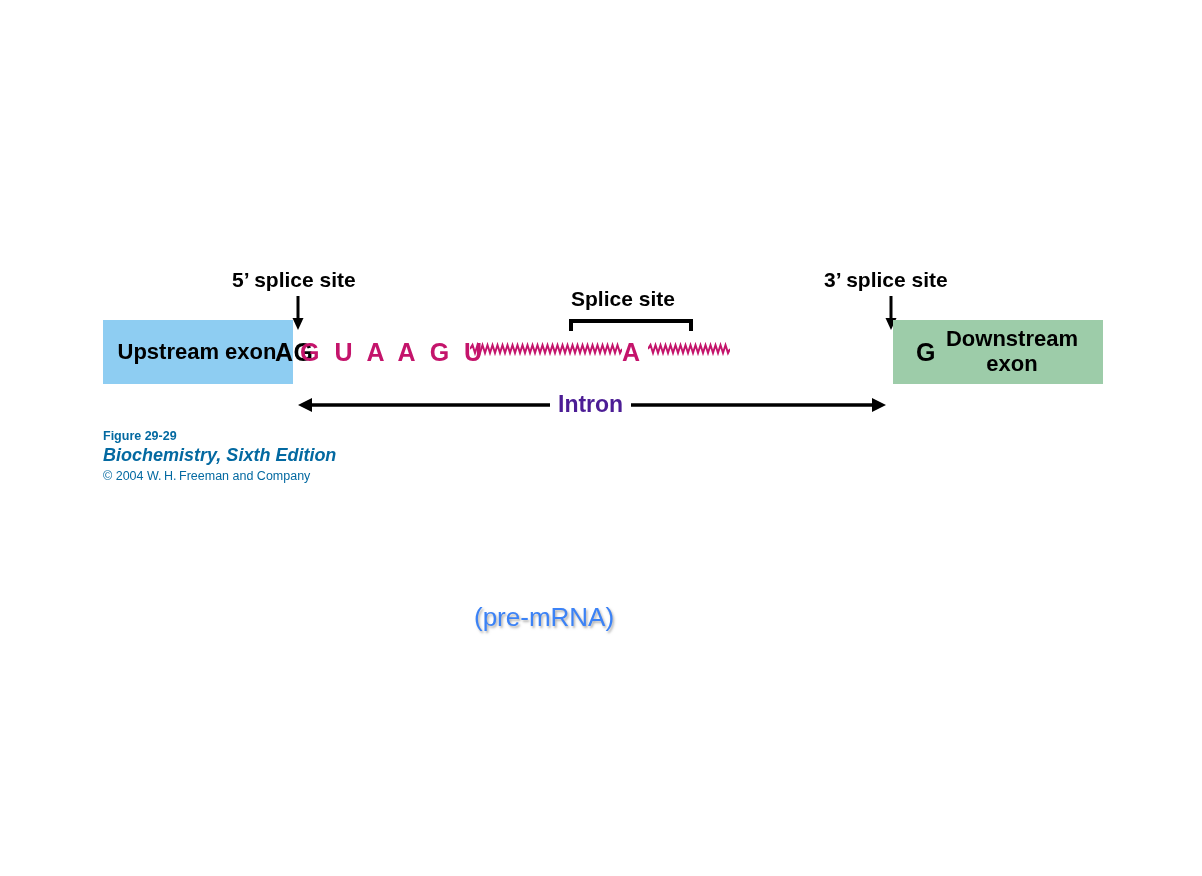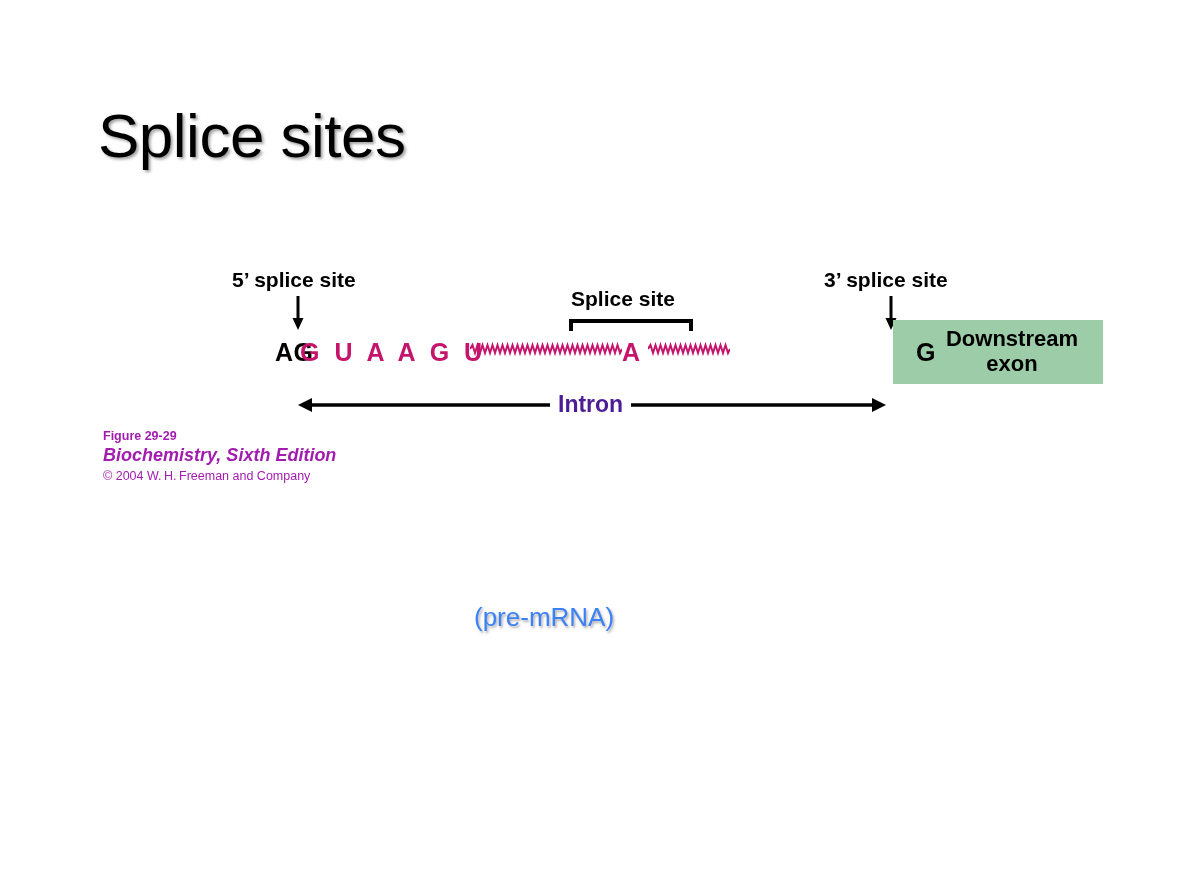--- a/index.html
+++ b/index.html
@@ -155,21 +155,21 @@
     color: #4c1d95;
     background: #ffffff;
     padding: 0 8px;
   }
 
   
   #credit {
     position: absolute;
     left: 103px;
     top: 428px;
-    color: #a21caf;
+    color: #0369a1;
   }
   #credit-figure {
     font-size: 12.5px;
     font-weight: bold;
     line-height: 1.3;
   }
   #credit-book {
     font-size: 18px;
     font-weight: bold;
     font-style: italic;
@@ -191,41 +191,43 @@
     color: #3b82f6;
     text-shadow: 1.5px 1.5px 2.5px rgba(140,140,140,0.7);
     white-space: nowrap;
   }
 </style>
 </head>
 <body>
 
 <div id="slide">
 
-  <div id="title">Splice sites</div>
 
   <div id="figure">
 
     <div class="annot-label" id="label-5ss">5’ splice site</div>
     <svg class="down-arrow" id="arrow-5ss" viewBox="0 0 16 34">
       <line x1="8" y1="0" x2="8" y2="25" stroke="#000" stroke-width="3"></line>
       <polygon points="8,34 2.5,22 13.5,22" fill="#000"></polygon>
     </svg>
 
     <div class="annot-label" id="label-3ss">3’ splice site</div>
     <svg class="down-arrow" id="arrow-3ss" viewBox="0 0 16 34">
       <line x1="8" y1="0" x2="8" y2="25" stroke="#000" stroke-width="3"></line>
       <polygon points="8,34 2.5,22 13.5,22" fill="#000"></polygon>
     </svg>
 
     <div class="annot-label" id="label-branch">Splice site</div>
     <svg id="branch-bracket" viewBox="0 0 124 14" preserveAspectRatio="none">
       <path d="M2,13 L2,3 L122,3 L122,13" fill="none" stroke="#000" stroke-width="4"></path>
     </svg>
 
+    <div class="exon-box" id="upstream-exon">
+      <span>Upstream exon</span>
+    </div>
     <div class="exon-box" id="downstream-exon">
       <span>Downstream exon</span>
     </div>
 
     <div class="flank" id="flank-ag">AG</div>
     <div class="flank" id="flank-g">G</div>
 
     <div class="seq" id="seq-donor">G U A A G U</div>
 
     <svg class="zig" id="zig-left" viewBox="0 0 152 16" preserveAspectRatio="none">

